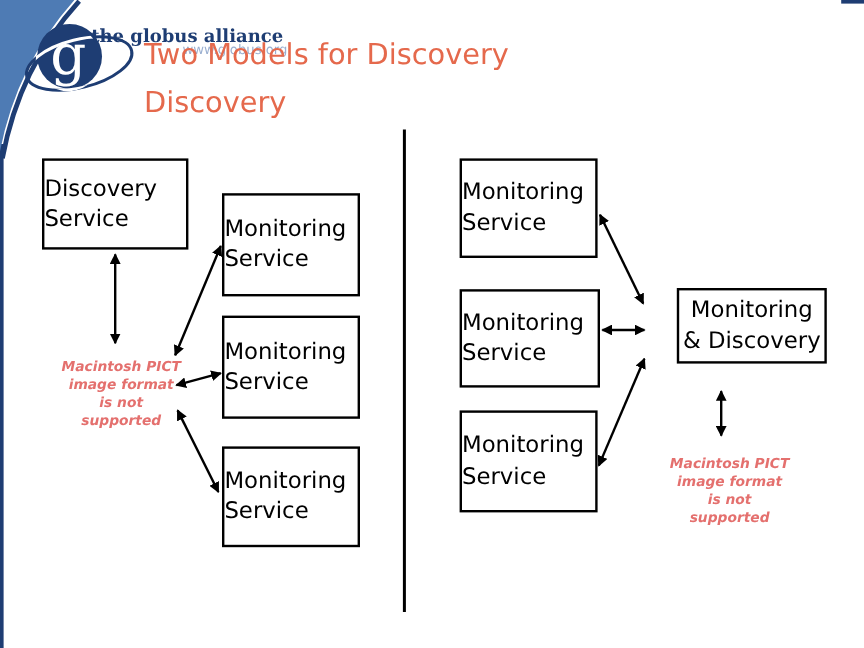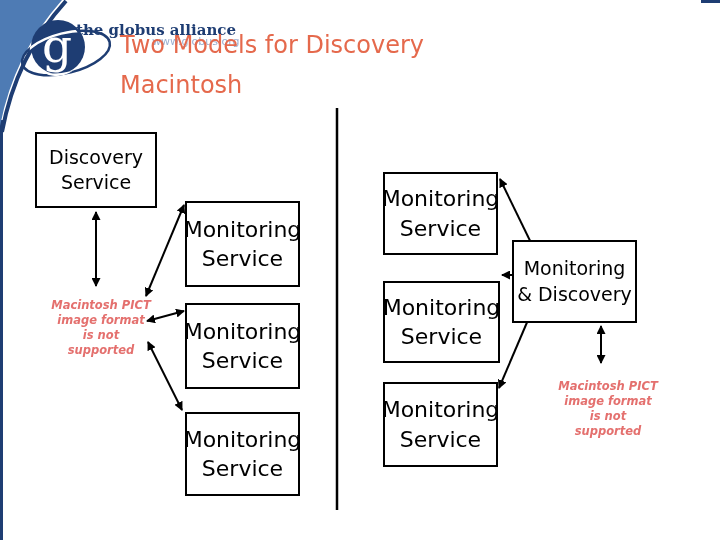--- a/index.html
+++ b/index.html
@@ -5,34 +5,34 @@
   html,body{margin:0;padding:0;background:#888;}
   #slide{
     position:relative;width:720px;height:540px;background:#ffffff;
     overflow:hidden;font-family:"DejaVu Sans","Liberation Sans",sans-serif;
   }
   svg{position:absolute;left:0;top:0;}
   #decor-svg{z-index:1;}
   .box{
     position:absolute;box-sizing:border-box;background:#ffffff;
     border:2px solid #000000;display:flex;flex-direction:column;
-    align-items:center;justify-content:center;text-align:center;
+    align-items:center;justify-content:center;text-align:left;
     color:#000;z-index:2;line-height:1.32;
   }
-  .box.mon{font-size:22px;margin-top:40px;}
+  .box.mon{font-size:19px;}
   .box.disc{font-size:19px;}
   .box.mnd{font-size:19px;}
   #discovery-box{left:35px;top:132px;width:122px;height:76px;}
   #mid-box-1{left:185px;top:161px;width:115px;height:86px;}
   #mid-box-2{left:185px;top:263px;width:115px;height:86px;}
   #mid-box-3{left:185px;top:372px;width:115px;height:84px;}
   #right-box-1{left:383px;top:132px;width:115px;height:83px;}
   #right-box-2{left:383px;top:241px;width:117px;height:82px;}
   #right-box-3{left:383px;top:342px;width:115px;height:85px;}
-  #mnd-box{left:512px;top:240px;width:125px;height:83px;}
+  #mnd-box{left:564px;top:240px;width:125px;height:63px;}
   .pict{
     position:absolute;z-index:2;color:#e4706e;font-weight:bold;
     font-size:11.5px;line-height:15px;text-align:center;font-style:italic;
   }
   #pict-left{left:48px;top:298px;width:106px;}
   #pict-right{left:555px;top:379px;width:106px;}
   #slide-title{
     position:absolute;left:120px;top:25px;width:480px;z-index:3;
     text-align:left;color:#e5694c;font-size:24px;line-height:40px;
     letter-spacing:0px;
@@ -79,21 +79,21 @@
     <g stroke="#000" stroke-width="2">
       <line x1="500" y1="179" x2="536" y2="253" marker-start="url(#ah)" marker-end="url(#ah)"></line>
       <line x1="502" y1="275" x2="537" y2="275" marker-start="url(#ah)" marker-end="url(#ah)"></line>
       <line x1="499" y1="388" x2="537" y2="299" marker-start="url(#ah)" marker-end="url(#ah)"></line>
       <line x1="601" y1="326" x2="601" y2="363" marker-start="url(#ah)" marker-end="url(#ah)"></line>
     </g>
   </svg>
 
   <div id="slide-title">
     <div>Two Models for Discovery</div>
-    <div>Macintosh</div>
+    <div>Discovery</div>
   </div>
 
   <div class="box disc" id="discovery-box">Discovery Service</div>
   <div class="box mon" id="mid-box-1">Monitoring Service</div>
   <div class="box mon" id="mid-box-2">Monitoring Service</div>
   <div class="box mon" id="mid-box-3">Monitoring Service</div>
 
   <div class="box mon" id="right-box-1">Monitoring Service</div>
   <div class="box mon" id="right-box-2">Monitoring Service</div>
   <div class="box mon" id="right-box-3">Monitoring Service</div>

